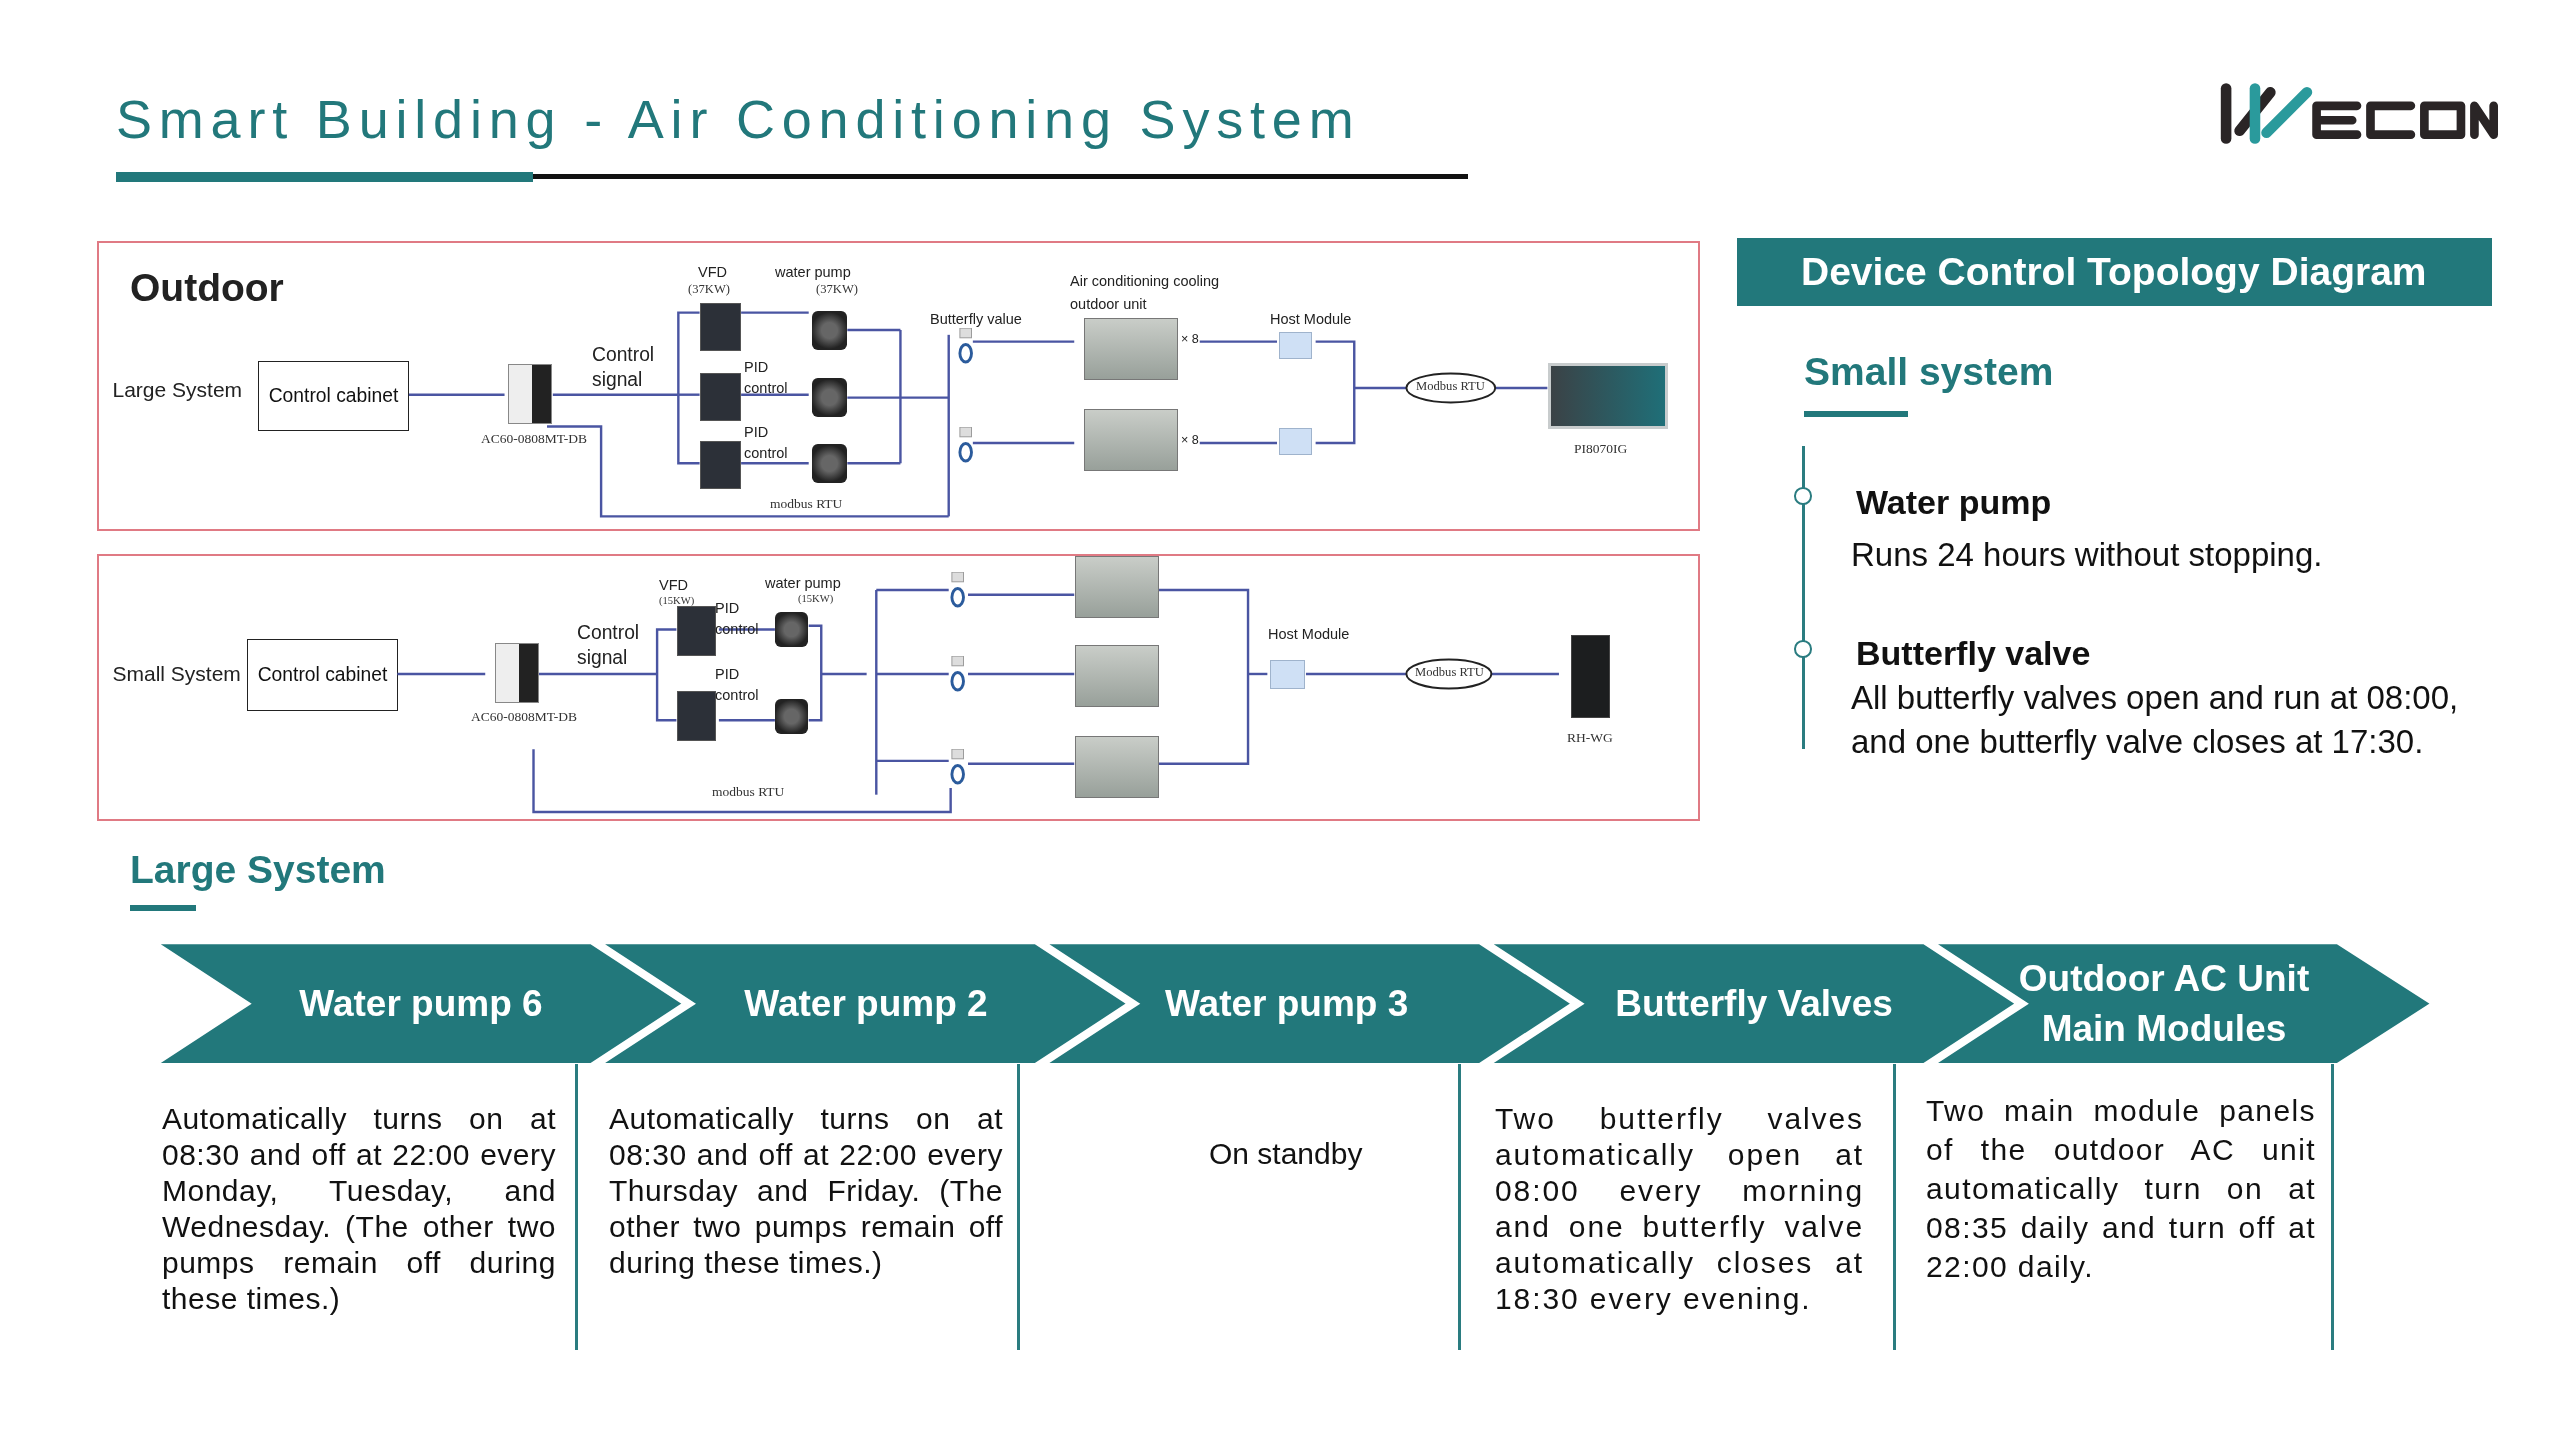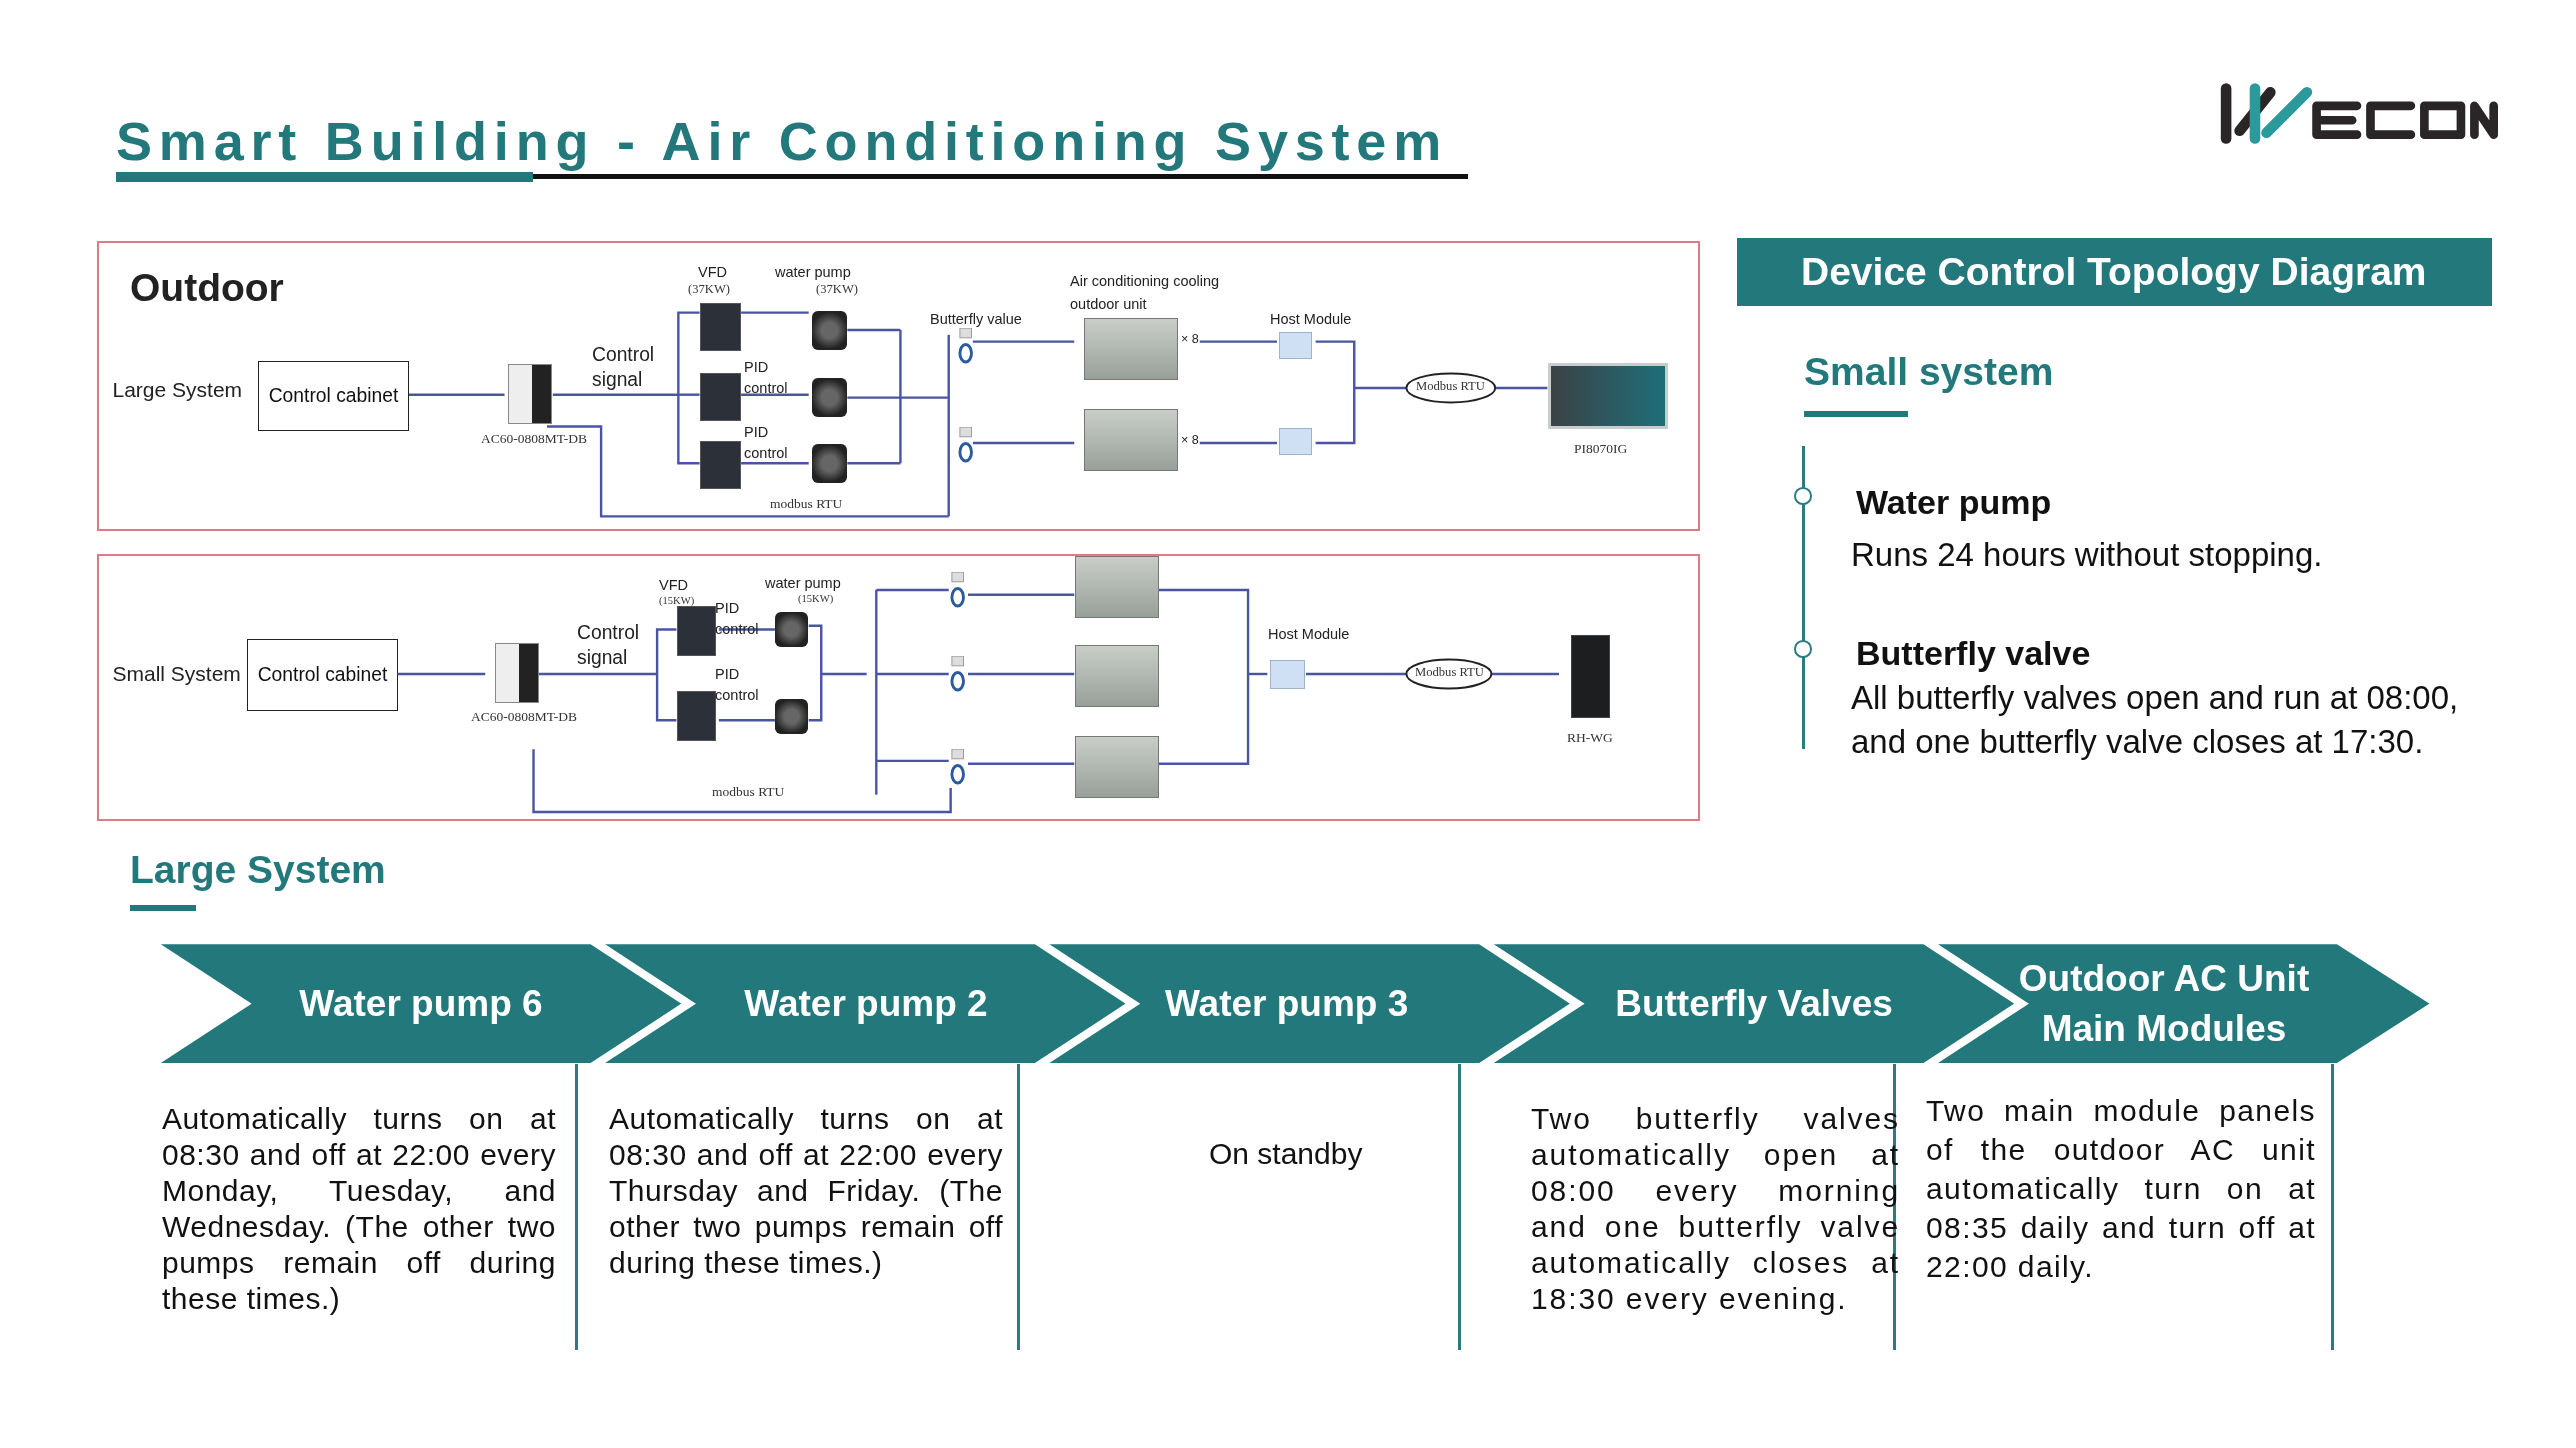--- a/index.html
+++ b/index.html
@@ -1,18 +1,18 @@
 <!DOCTYPE html>
 <html><head>
 <meta charset="utf-8">
 <style>
   html,body{margin:0;padding:0;background:#fff;}
   body{width:2576px;height:1449px;position:relative;overflow:hidden;font-family:"Liberation Sans","DejaVu Sans",sans-serif;color:#111;}
   .teal{color:#22787b;}
-  #title{position:absolute;left:116px;top:110px;font-size:54px;font-weight:bold;letter-spacing:6.8px;color:#22787b;}
+  #title{position:absolute;left:116px;top:88px;font-size:54px;font-weight:normal;letter-spacing:6.8px;color:#22787b;}
   #title-bar-teal{position:absolute;left:116px;top:172px;width:417px;height:9.7px;background:#22787b;}
   #title-bar-black{position:absolute;left:533px;top:174px;width:935px;height:4.8px;background:#111;}
   #logo{position:absolute;left:2212px;top:75px;width:290px;height:77px;}
   .panel{position:absolute;border:2.9px solid #e07a84;background:#fff;}
   #panel-large{left:97px;top:241px;width:1599px;height:286px;}
   #panel-small{left:97px;top:554px;width:1599px;height:263px;}
   .lbl{position:absolute;font-size:19.3px;color:#222;white-space:nowrap;}
   .mono{font-family:"Liberation Serif",serif;font-size:13.5px;color:#333;}
   .sm{font-size:14.5px;}
   .box{position:absolute;border:1.9px solid #222;display:flex;align-items:center;justify-content:center;font-size:19.3px;}
@@ -240,15 +240,15 @@
 
 <div class="col-line" style="left:575px;"></div>
 <div class="col-line" style="left:1017px;"></div>
 <div class="col-line" style="left:1458px;"></div>
 <div class="col-line" style="left:1893px;"></div>
 <div class="col-line" style="left:2331px;"></div>
 
 <div class="col-text" style="left:162px;width:394px;letter-spacing:0.5px;">Automatically turns on at 08:30 and off at 22:00 every Monday, Tuesday, and Wednesday. (The other two pumps remain off during these times.)</div>
 <div class="col-text" style="left:609px;width:394px;letter-spacing:0.5px;">Automatically turns on at 08:30 and off at 22:00 every Thursday and Friday. (The other two pumps remain off during these times.)</div>
 <div class="col-text" style="left:1209px;width:193px;margin-top:35px;">On standby</div>
-<div class="col-text" style="left:1495px;width:369px;letter-spacing:1.9px;margin-left:36px;">Two butterfly valves automatically open at 08:00 every morning and one butterfly valve automatically closes at 18:30 every evening.</div>
+<div class="col-text" style="left:1495px;width:369px;letter-spacing:1.9px;">Two butterfly valves automatically open at 08:00 every morning and one butterfly valve automatically closes at 18:30 every evening.</div>
 <div class="col-text" style="left:1926px;width:390px;line-height:39px;top:1091px;letter-spacing:1.4px;">Two main module panels of the outdoor AC unit automatically turn on at 08:35 daily and turn off at 22:00 daily.</div>
 
 
 </body></html>

